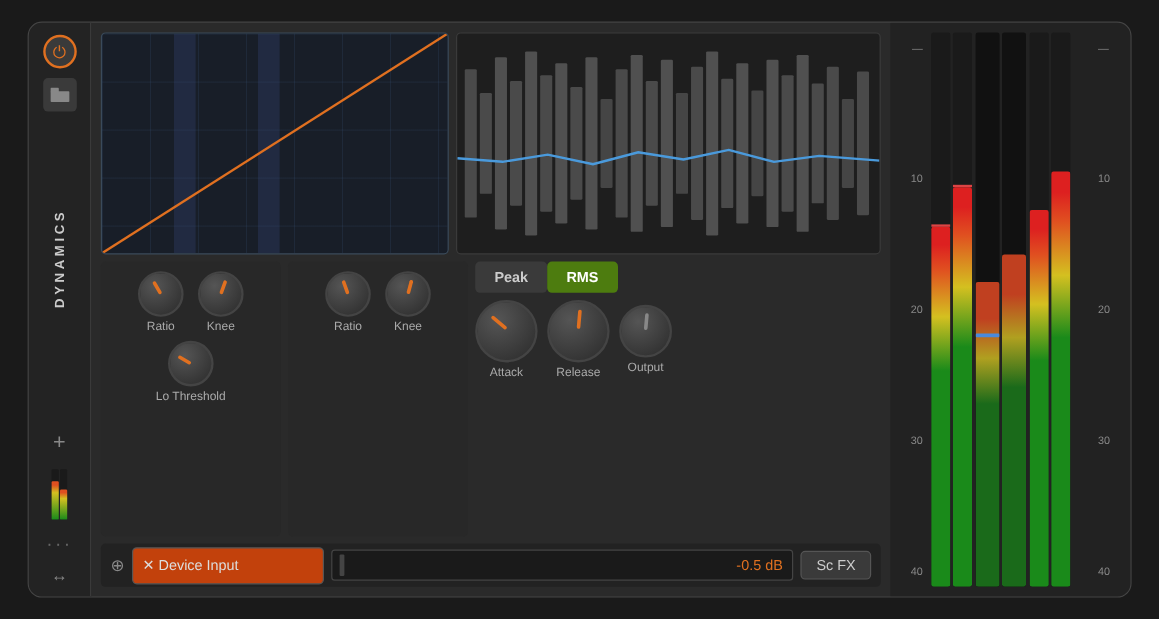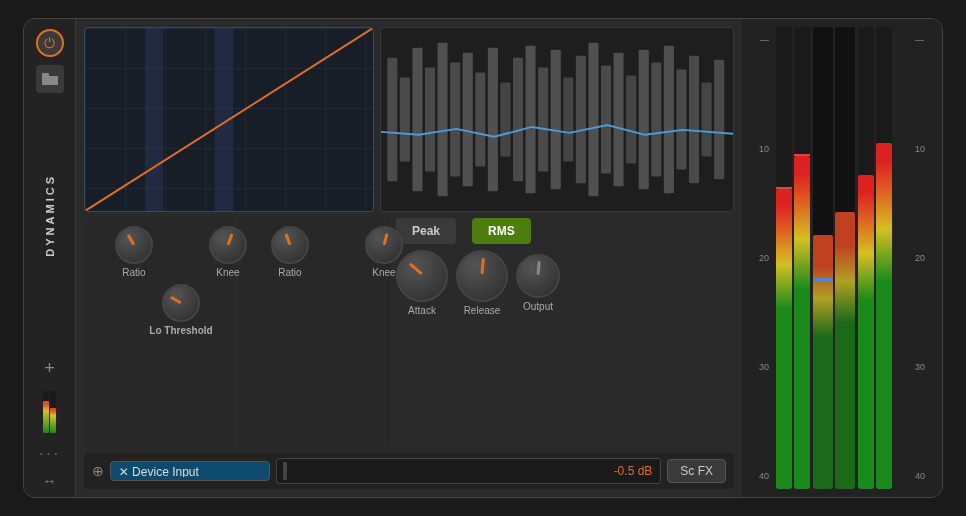--- a/index.html
+++ b/index.html
@@ -168,21 +168,20 @@
     .knob-row {
       display: flex;
       gap: 12px;
       align-items: center;
     }
     .knob-group {
       display: flex;
       flex-direction: column;
       align-items: center;
       gap: 3px;
-      margin-left: 44px;
     }
     .knob {
       width: 38px;
       height: 38px;
       border-radius: 50%;
       background: radial-gradient(circle at 35% 30%, #555, #2a2a2a);
       border: 2px solid #444;
       position: relative;
       cursor: pointer;
     }
@@ -207,32 +206,31 @@
     .knob-label {
       font-size: 10px;
       color: #aaa;
       text-align: center;
     }
     .threshold-row {
       display: flex;
       align-items: center;
       gap: 4px;
       margin-top: 2px;
-      font-weight: bold;
     }
     
     .right-controls {
       flex: 1;
       display: flex;
       flex-direction: column;
       gap: 6px;
     }
     .peak-rms-row {
       display: flex;
-      gap: 16px;
+      gap: 0;
       align-items: center;
     }
     .btn {
       padding: 6px 16px;
       border-radius: 4px;
       border: none;
       cursor: pointer;
       font-size: 12px;
       font-weight: bold;
     }
@@ -306,28 +304,28 @@
       display: flex;
       align-items: center;
       gap: 6px;
       padding: 0 8px;
     }
     .device-icon {
       color: #888;
       font-size: 14px;
     }
     .device-select {
-      background: #0c4a6e;
+      background: #c2410c;
       border: 1px solid #555;
       border-radius: 4px;
       color: #ddd;
       font-size: 12px;
       padding: 3px 8px;
       width: 160px;
-      height: 20px;
+      height: 31px;
       appearance: none;
       cursor: pointer;
     }
     .db-display {
       flex: 1;
       background: #1a1a1a;
       border: 1px solid #444;
       border-radius: 3px;
       height: 26px;
       display: flex;

